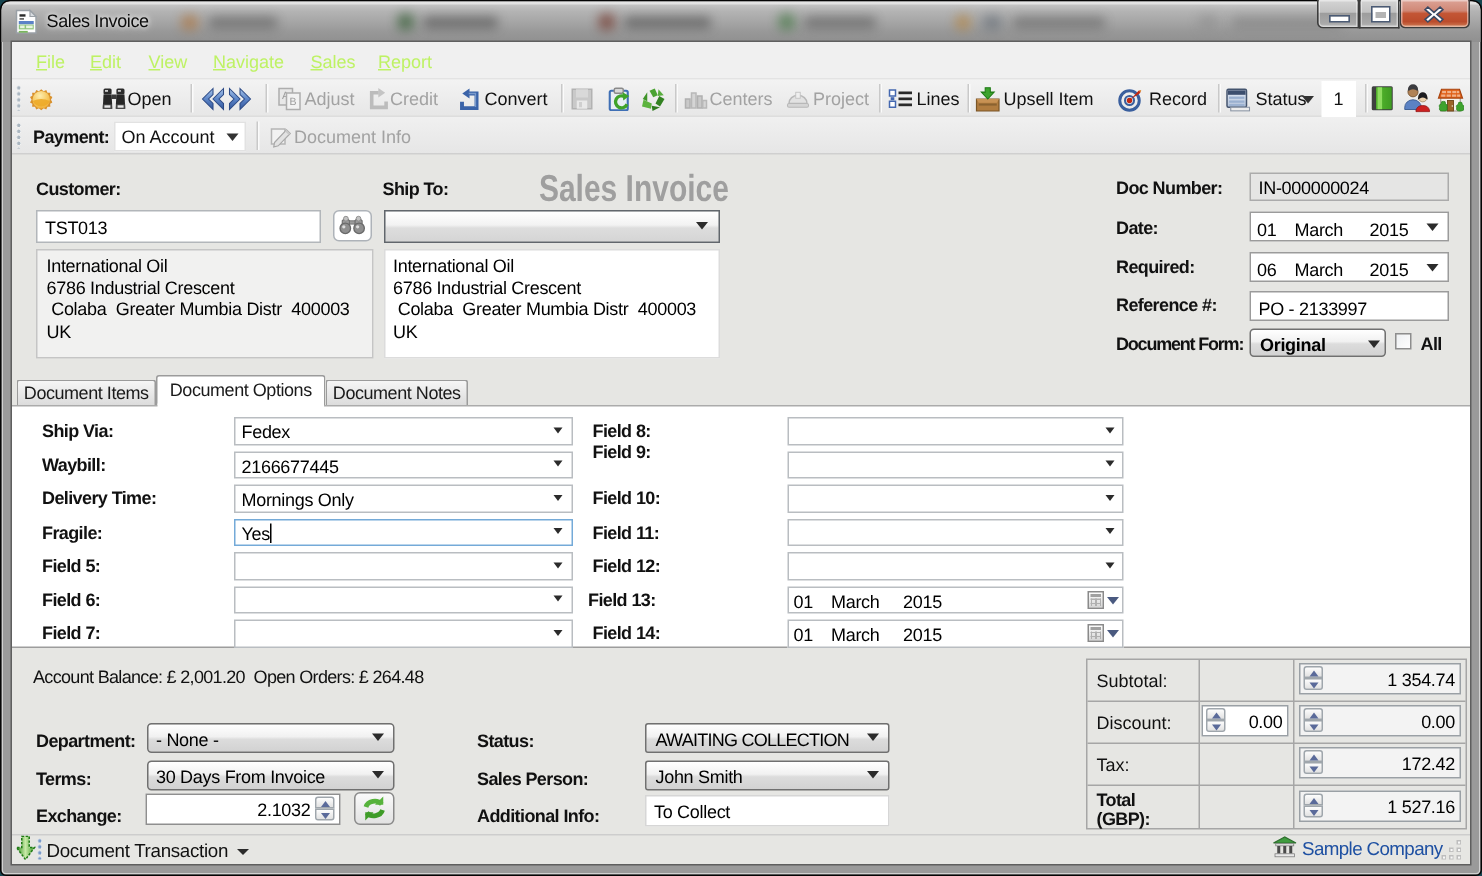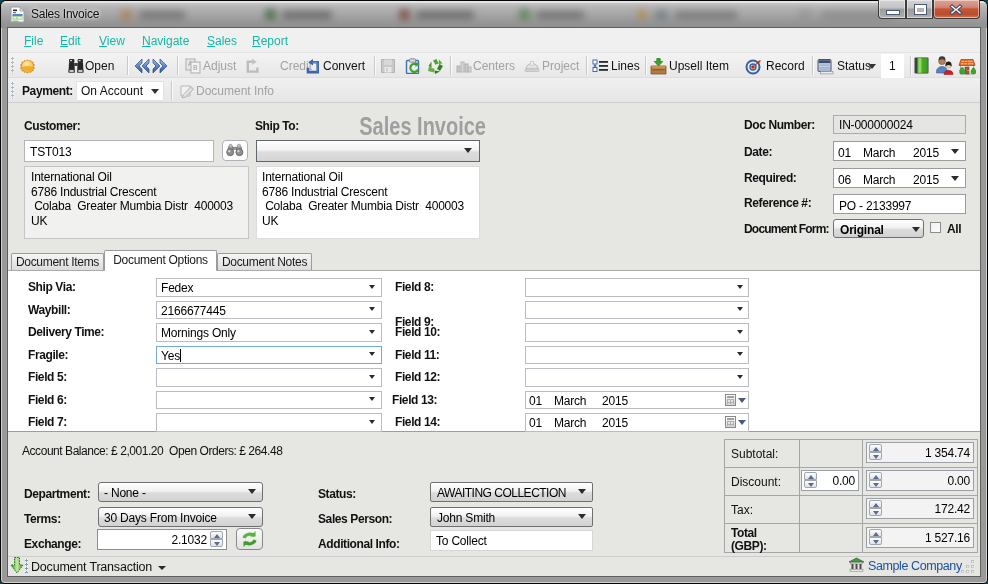--- a/index.html
+++ b/index.html
@@ -23,21 +23,21 @@
   #btnmin { left:878px; width:28px; border-radius:0 0 0 4px;
      background:linear-gradient(#d4d4d4,#c2c2c2 45%,#9d9d9d 50%,#a8a8a8 85%,#b9b9b9); }
   #btnmax { left:906px; width:27px;
      background:linear-gradient(#d4d4d4,#c2c2c2 45%,#9d9d9d 50%,#a8a8a8 85%,#b9b9b9); }
   #btnclose { left:933px; width:47px; border-radius:0 0 4px 4px;
      background:linear-gradient(#dca396,#d08876 40%,#c35635 50%,#bb4c2c 80%,#d07e56); }
   
   #client { position:absolute; left:8px; top:28px; width:972px; height:548px; background:#e6e6e3; outline:1px solid #5f5f5f; }
   
   #menubar { position:absolute; left:8px; top:28px; width:972px; height:25px; background:#f0f0f0; border-bottom:1px solid #e3e3e3; }
-  .menuitem { position:absolute; top:34px; font-size:12px; color:#14b8a6; }
+  .menuitem { position:absolute; top:34px; font-size:12px; color:#bef264; }
   .menuitem u { text-decoration:underline; text-underline-offset:1px; }
   
   #tb1 { position:absolute; left:8px; top:53px; width:972px; height:25px; background:linear-gradient(#f3f3f3,#e7e7e7); border-bottom:1px solid #dddddd; }
   #tb2 { position:absolute; left:8px; top:78px; width:972px; height:25px; background:linear-gradient(#f0f0f0,#e6e6e6); border-bottom:1px solid #cfcfcf; }
   .tbtext { position:absolute; top:59px; font-size:12px; color:#111; white-space:nowrap; }
   .tbtext2 { position:absolute; top:84px; font-size:12px; color:#111; white-space:nowrap; }
   .dis { color:#a2a2a2 !important; }
   .tsep { position:absolute; top:56px; width:1px; height:19px; background:#c9c9c9; box-shadow:1px 0 0 #fbfbfb; }
   .grip { position:absolute; width:3px; background-image:radial-gradient(circle at 1.5px 1.5px, #aab6c0 1px, rgba(255,255,255,.8) 1.4px, transparent 1.6px); background-size:3px 4px; }
   
@@ -119,21 +119,21 @@
 <span class="menuitem" style="left:99px;"><u>V</u>iew</span>
 <span class="menuitem" style="left:142px;"><u>N</u>avigate</span>
 <span class="menuitem" style="left:207px;"><u>S</u>ales</span>
 <span class="menuitem" style="left:252px;"><u>R</u>eport</span>
 
 <div id="tb1"></div>
 <div class="grip" style="left:11px;top:57px;height:17px;"></div>
 <span class="tbtext" style="left:37px;margin-top:20px;">New</span>
 <span class="tbtext" style="left:85px;">Open</span>
 <span class="tbtext dis" style="left:203px;">Adjust</span>
-<span class="tbtext dis" style="left:280px;">Credit</span>
+<span class="tbtext dis" style="left:260px;">Credit</span>
 <span class="tbtext" style="left:323px;">Convert</span>
 <span class="tbtext dis" style="left:473px;">Centers</span>
 <span class="tbtext dis" style="left:542px;">Project</span>
 <span class="tbtext" style="left:611px;">Lines</span>
 <span class="tbtext" style="left:669px;">Upsell Item</span>
 <span class="tbtext" style="left:766px;">Record</span>
 <span class="tbtext" style="left:837px;">Status</span>
 <div class="tsep" style="left:127px;"></div>
 <div class="tsep" style="left:177px;"></div>
 <div class="tsep" style="left:374px;"></div>
@@ -408,21 +408,21 @@
     <div class="combo-flat" style="left:156px;top:278px;width:226px;height:18.5px;"></div>
     <div class="arrow" style="left:369px;top:284.5px;border-left-width:3.5px;border-right-width:3.5px;border-top-width:4.5px;"></div>
     <span class="val" style="left:161px;top:281px;">Fedex</span>
     <span class="lbl b" style="left:395px;top:280px;">Field 8:</span>
     <div class="combo-flat" style="left:525px;top:278px;width:224px;height:18.5px;"></div>
     <div class="arrow" style="left:737px;top:284.5px;border-left-width:3.5px;border-right-width:3.5px;border-top-width:4.5px;"></div>
     <span class="lbl b" style="left:28px;top:302.55px;">Waybill:</span>
     <div class="combo-flat" style="left:156px;top:300.55px;width:226px;height:18.5px;"></div>
     <div class="arrow" style="left:369px;top:307.05px;border-left-width:3.5px;border-right-width:3.5px;border-top-width:4.5px;"></div>
     <span class="val" style="left:161px;top:303.55px;">2166677445</span>
-    <span class="lbl b" style="left:395px;top:315px;">Field 9:</span>
+    <span class="lbl b" style="left:395px;top:294px;">Field 9:</span>
     <div class="combo-flat" style="left:525px;top:300.55px;width:224px;height:18.5px;"></div>
     <div class="arrow" style="left:737px;top:307.05px;border-left-width:3.5px;border-right-width:3.5px;border-top-width:4.5px;"></div>
     <span class="lbl b" style="left:28px;top:325.1px;">Delivery Time:</span>
     <div class="combo-flat" style="left:156px;top:323.1px;width:226px;height:18.5px;"></div>
     <div class="arrow" style="left:369px;top:329.6px;border-left-width:3.5px;border-right-width:3.5px;border-top-width:4.5px;"></div>
     <span class="val" style="left:161px;top:326.1px;">Mornings Only</span>
     <span class="lbl b" style="left:395px;top:325.1px;">Field 10:</span>
     <div class="combo-flat" style="left:525px;top:323.1px;width:224px;height:18.5px;"></div>
     <div class="arrow" style="left:737px;top:329.6px;border-left-width:3.5px;border-right-width:3.5px;border-top-width:4.5px;"></div>
     <span class="lbl b" style="left:28px;top:347.65px;">Fragile:</span>

